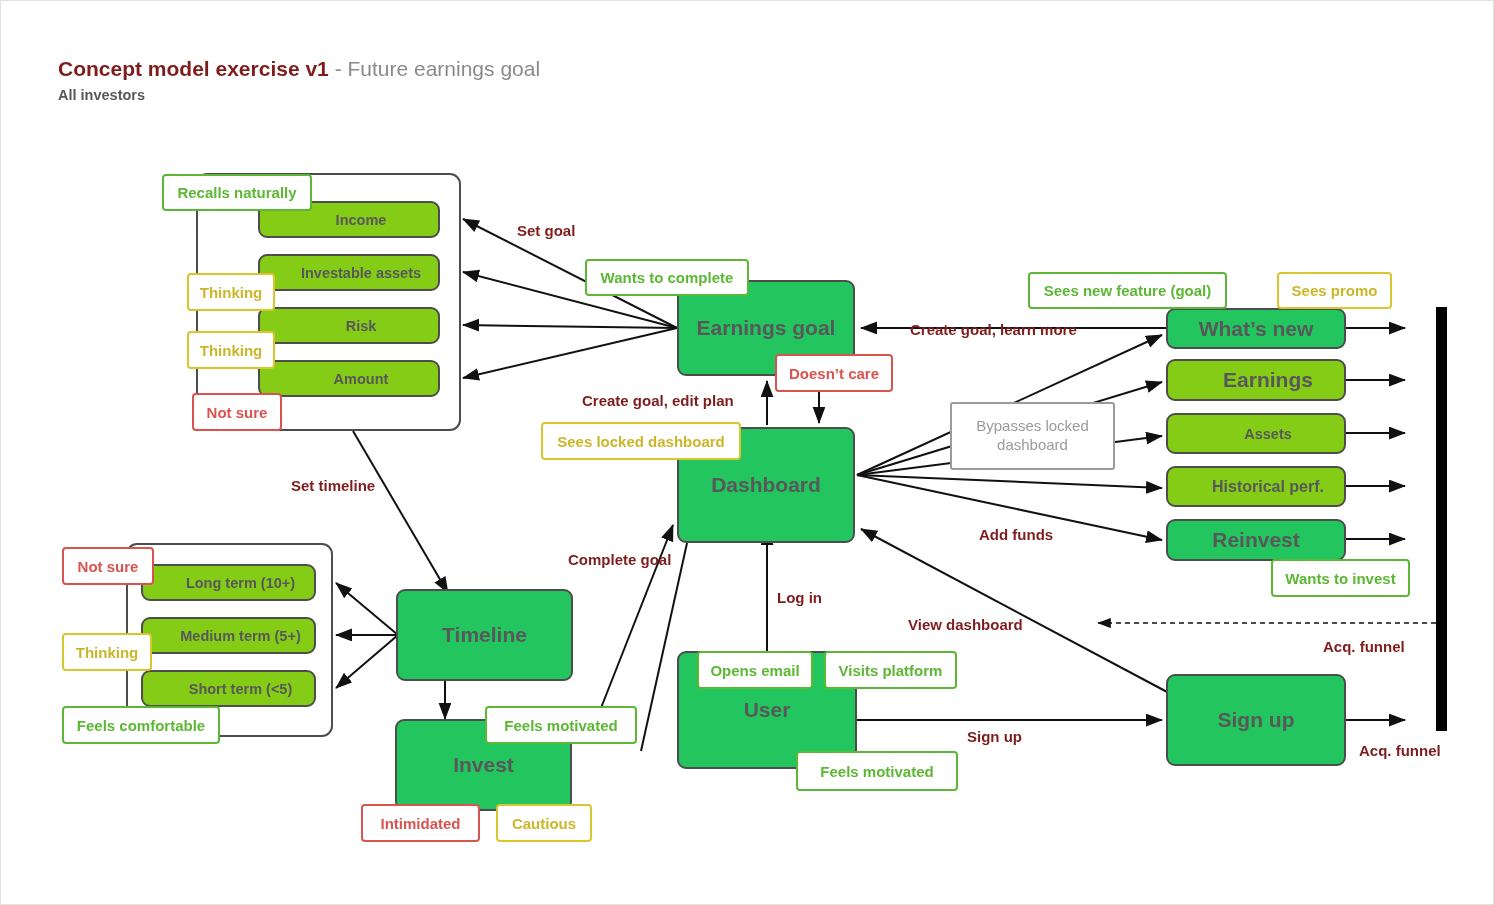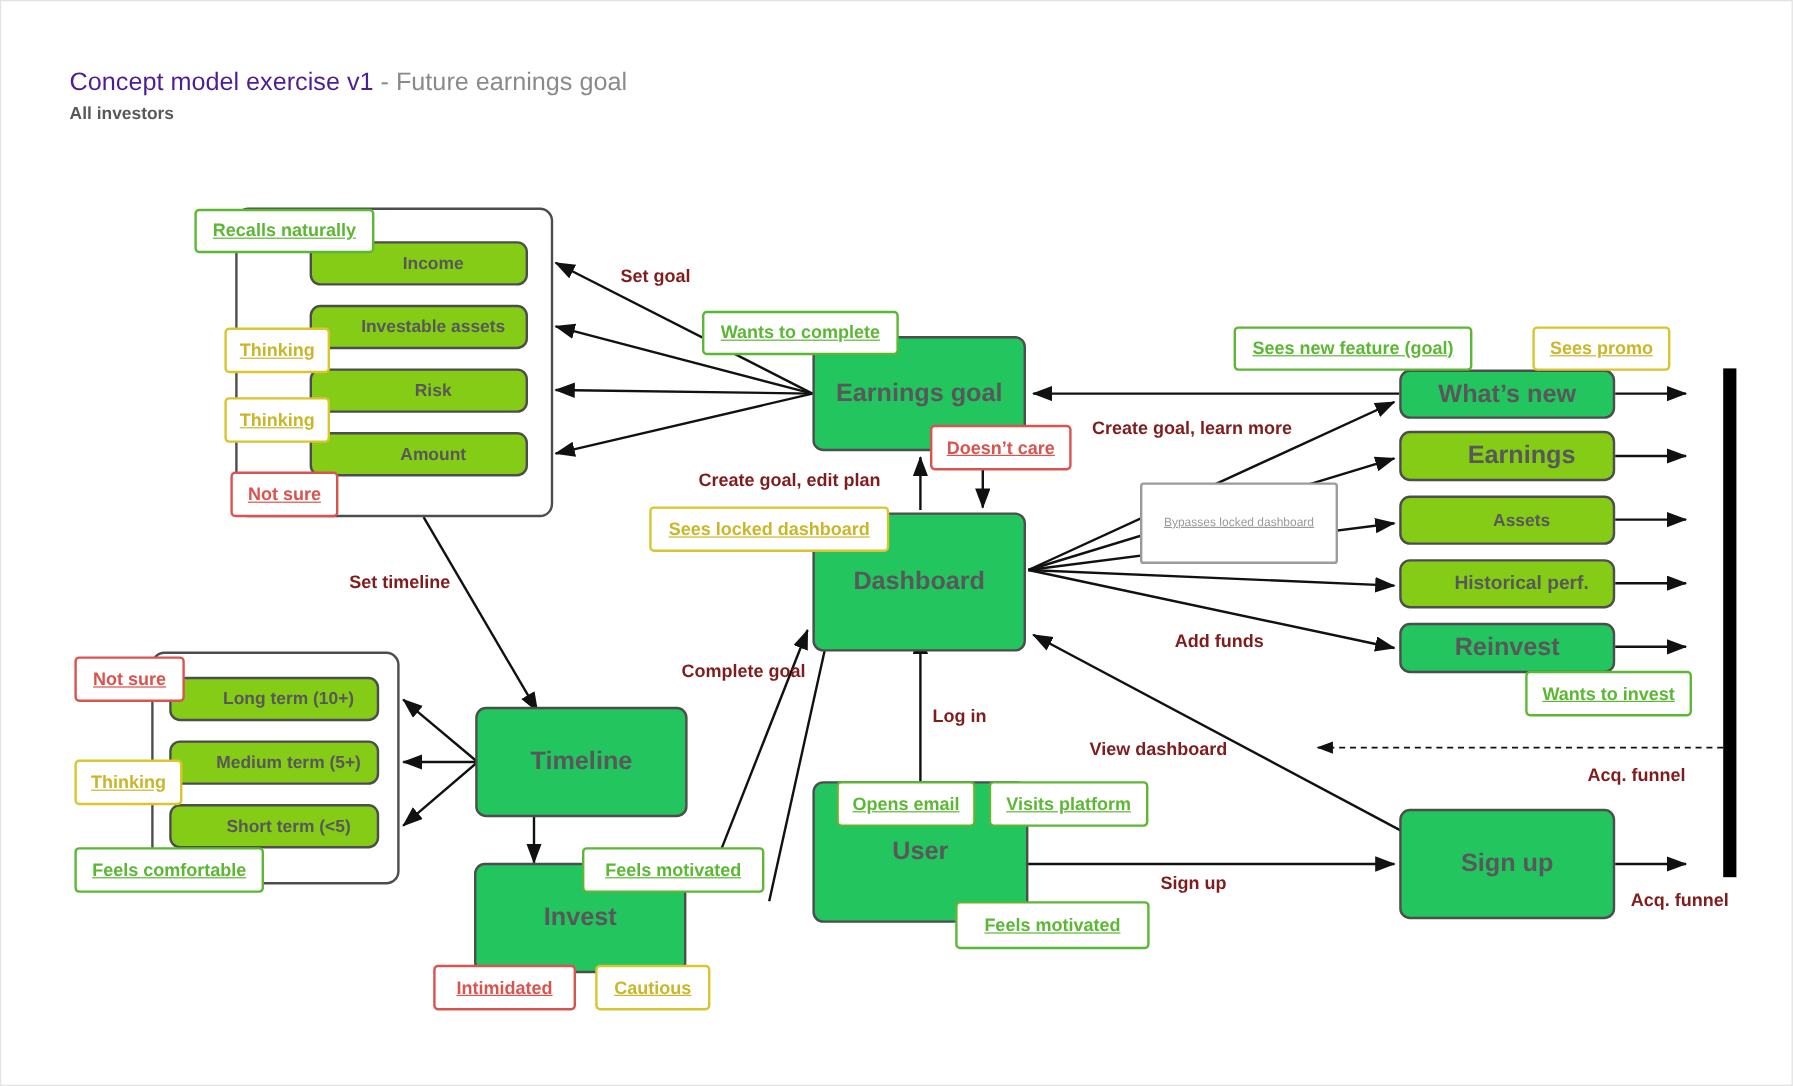--- a/index.html
+++ b/index.html
@@ -8,43 +8,43 @@
     font-family:"Liberation Sans",sans-serif;
     background:#fff;
     border:1px solid #e2e2e2;
     box-sizing:border-box;
   }
   #canvas{position:absolute;inset:0;}
   svg.wires{position:absolute;left:0;top:0;width:1494px;height:905px;pointer-events:none;}
 
   
   .title{position:absolute;left:57px;top:56px;font-size:21px;color:#8a8a8a;font-weight:400;white-space:nowrap;}
-  .title b{color:#4c1d95;font-weight:400;}
+  .title b{color:#7f1d1d;font-weight:700;}
   .subtitle{position:absolute;left:57px;top:86px;font-size:14.5px;font-weight:700;color:#58585a;white-space:nowrap;}
 
   
   .node{position:absolute;box-sizing:border-box;display:flex;align-items:center;justify-content:center;
         text-align:center;color:#58585a;font-weight:700;background:#22c55e;border:2.5px solid #4d4d4d;
         border-radius:9px;}
   .node.gray{background:#84cc16;padding-left:24px;}
   .node.big{font-size:21px;}
   .node.mid{font-size:16px;}
   .node.sml{font-size:14.5px;}
 
   
   .group{position:absolute;box-sizing:border-box;border:2.5px solid #4d4d4d;border-radius:11px;background:transparent;}
 
   
   .chip{position:absolute;box-sizing:border-box;display:flex;align-items:center;justify-content:center;
         background:#fff;border:2.5px solid #999;border-radius:4px;font-weight:700;font-size:15px;
-        white-space:nowrap;padding:2px 9px;text-decoration:underline;}
+        white-space:nowrap;padding:2px 9px;}
   .chip.green{border-color:#5cb734;color:#5cb734;}
   .chip.yellow{border-color:#d9c52e;color:#cbb62a;}
   .chip.red{border-color:#d9534f;color:#d9534f;}
-  .chip.ghost{border-color:#9b9b9b;color:#9b9b9b;font-weight:400;font-size:10px;border-radius:3px;
+  .chip.ghost{border-color:#9b9b9b;color:#9b9b9b;font-weight:400;font-size:15px;border-radius:3px;
               line-height:1.25;white-space:normal;text-align:center;}
 
   
   .elabel{position:absolute;color:#7f1d1d;font-weight:700;font-size:15px;white-space:nowrap;}
 
   
   .bar{position:absolute;background:#000;}
 </style>
 </head>
 <body>
@@ -162,21 +162,21 @@
   <div class="chip green" style="left:795px;top:750px;width:162px;height:40px;">Feels motivated</div>
 
   <div class="node big" style="left:1165px;top:673px;width:180px;height:92px;">Sign up</div>
 
   <div class="bar" style="left:1435px;top:306px;width:11px;height:424px;"></div>
 
   <div class="elabel" style="left:516px;top:221px;">Set goal</div>
   <div class="elabel" style="left:290px;top:476px;">Set timeline</div>
   <div class="elabel" style="left:581px;top:391px;">Create goal, edit plan</div>
   <div class="elabel" style="left:567px;top:550px;">Complete goal</div>
-  <div class="elabel" style="left:909px;top:348px;">Create goal, learn more</div>
+  <div class="elabel" style="left:909px;top:320px;">Create goal, learn more</div>
   <div class="elabel" style="left:978px;top:525px;">Add funds</div>
   <div class="elabel" style="left:776px;top:588px;">Log in</div>
   <div class="elabel" style="left:907px;top:615px;">View dashboard</div>
   <div class="elabel" style="left:966px;top:727px;">Sign up</div>
   <div class="elabel" style="left:1322px;top:637px;">Acq. funnel</div>
   <div class="elabel" style="left:1358px;top:741px;">Acq. funnel</div>
 
 </div>
 
 </body></html>

